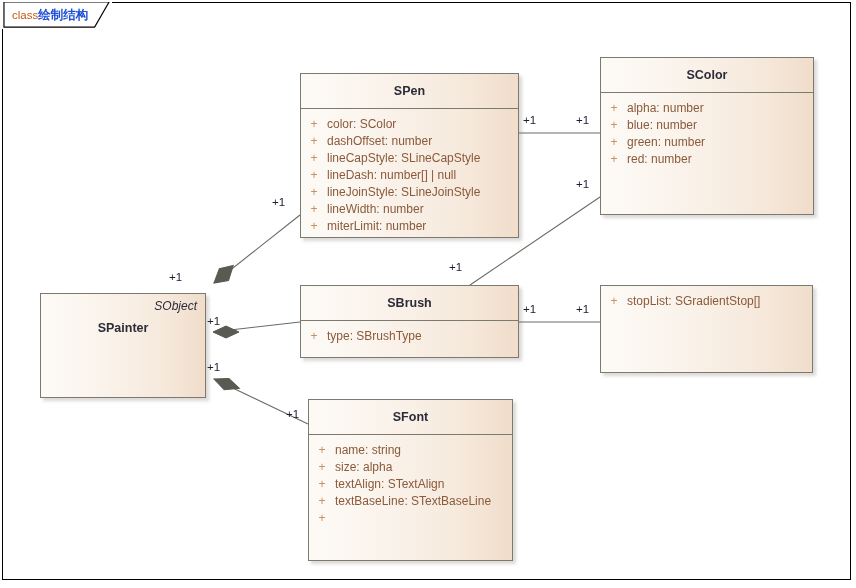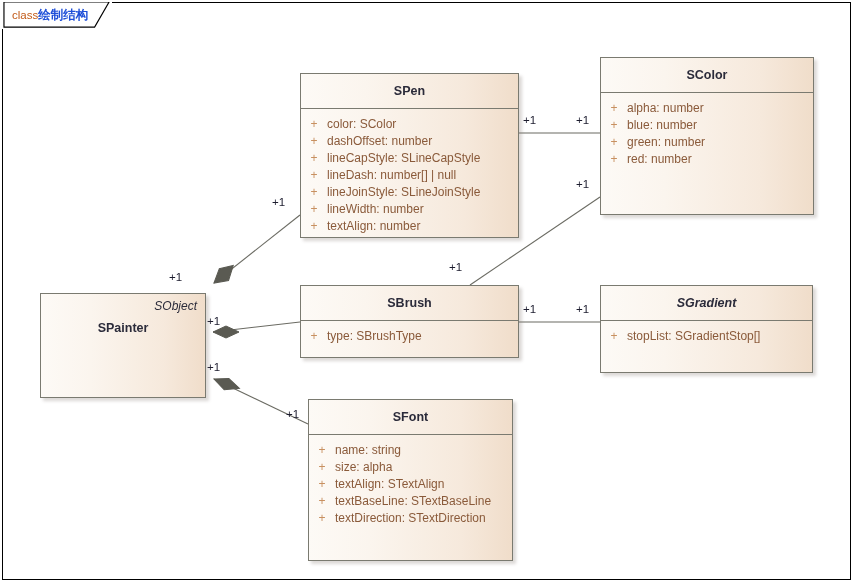--- a/index.html
+++ b/index.html
@@ -247,21 +247,21 @@
       <div class="attr">
         <span class="vis">+</span>
         <span class="sig">lineJoinStyle: SLineJoinStyle</span>
       </div>
       <div class="attr">
         <span class="vis">+</span>
         <span class="sig">lineWidth: number</span>
       </div>
       <div class="attr">
         <span class="vis">+</span>
-        <span class="sig">textAlign: number</span>
+        <span class="sig">miterLimit: number</span>
       </div>
     </div>
   </div>
 
   <div class="uml" id="box-scolor" style="left:600px; top:57px; width:214px; height:158px;">
     <div class="uml-title">SColor</div>
     <div class="uml-body">
       <div class="attr">
         <span class="vis">+</span>
         <span class="sig">alpha: number</span>
@@ -290,21 +290,20 @@
     <div class="uml-title">SBrush</div>
     <div class="uml-body">
       <div class="attr">
         <span class="vis">+</span>
         <span class="sig">type: SBrushType</span>
       </div>
     </div>
   </div>
 
   <div class="uml" id="box-sgradient" style="left:600px; top:285px; width:213px; height:88px;">
-    <div class="uml-title abstract">SGradient</div>
     <div class="uml-body">
       <div class="attr">
         <span class="vis">+</span>
         <span class="sig">stopList: SGradientStop[]</span>
       </div>
     </div>
   </div>
 
   <div class="uml" id="box-sfont" style="left:308px; top:399px; width:205px; height:162px;">
     <div class="uml-title">SFont</div>
@@ -320,18 +319,17 @@
       <div class="attr">
         <span class="vis">+</span>
         <span class="sig">textAlign: STextAlign</span>
       </div>
       <div class="attr">
         <span class="vis">+</span>
         <span class="sig">textBaseLine: STextBaseLine</span>
       </div>
       <div class="attr">
         <span class="vis">+</span>
-        <span class="sig">textDirection: STextDirection</span>
       </div>
     </div>
   </div>
 
 </div>
 
 </body></html>

